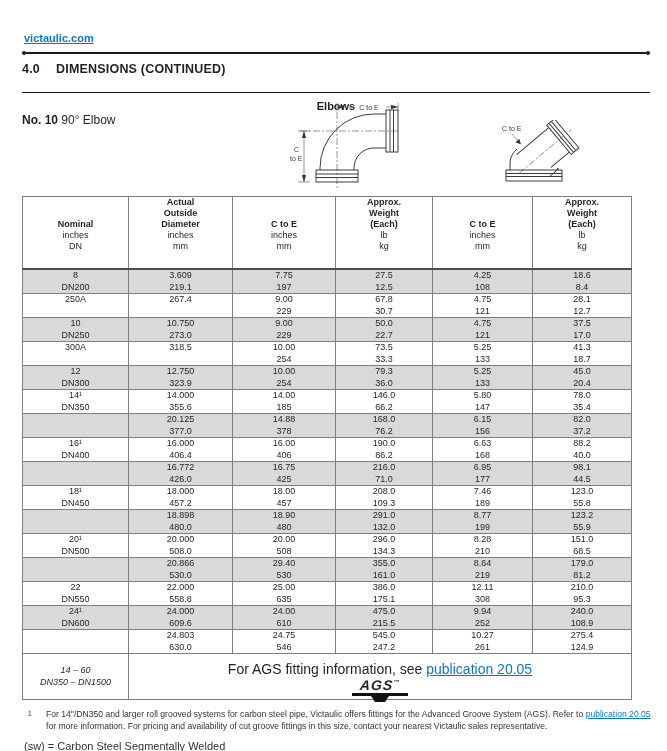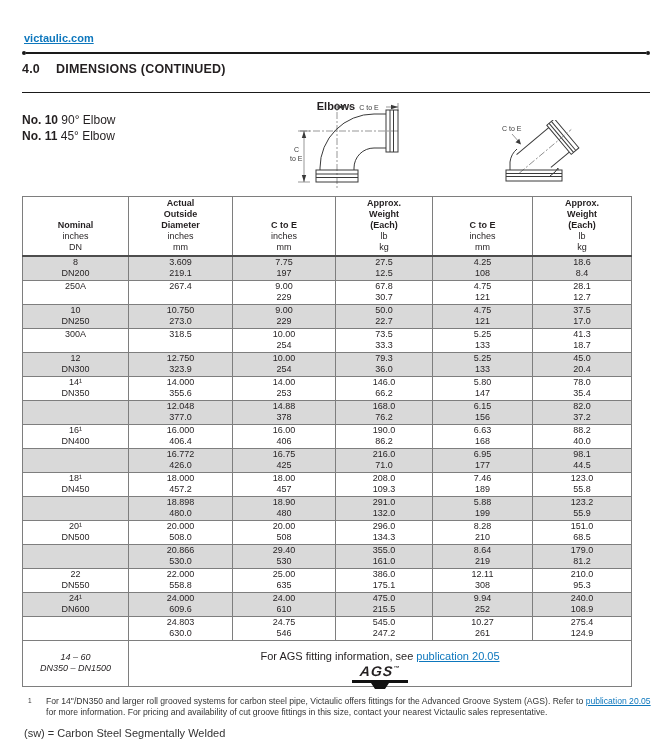--- a/index.html
+++ b/index.html
@@ -33,28 +33,28 @@
   .diag .thin { stroke:#6a6a6a; stroke-width:0.7; fill:none; }
   .diag .cl { stroke:#6a6a6a; stroke-width:0.7; fill:none; stroke-dasharray:7 2 2 2; }
   .diag .arr { fill:#3a3a3a; stroke:none; }
 
   
   table.tbl { border-collapse:collapse; table-layout:fixed; width:609px; margin-top:4px;
     border:1.5px solid #4d4d4d; }
   .tbl th, .tbl td { border:1px solid #7e7e7e; padding:0; font-size:9px; text-align:center; vertical-align:middle; }
   .tbl .band1 th { height:29px; font-weight:700; }
   .tbl .band1 div { line-height:11px; }
-  .tbl .band2 th { height:59px; vertical-align:bottom; padding-bottom:2px; border-bottom:2px solid #4d4d4d; font-weight:400; }
+  .tbl .band2 th { height:59px; vertical-align:bottom; padding-bottom:16px; border-bottom:2px solid #4d4d4d; font-weight:400; }
   .tbl .band2 div { line-height:11px; }
   .tbl .hb { font-weight:700; }
   .tbl tbody td div { height:11.5px; line-height:11.5px; }
   .tbl tbody tr.shaded td { background:#d9d9d9; }
   .ags-td { height:46px; }
   .ags-size div { line-height:12px;font-style:italic; }
-  .ags-cell .ags-line { font-size:11px; line-height:12px; margin-top:2px; }
+  .ags-cell .ags-line { font-size:14px; line-height:12px; margin-top:2px; }
   .ags-cell a { color:#0d77bd; text-decoration:underline; cursor:pointer; }
   .ags-logo { display:inline-block; margin-top:1px; text-align:center; }
   .ags-word { display:inline-block; font-weight:900; font-style:italic; font-size:14px; letter-spacing:1px; transform:skewX(-6deg); line-height:13px; }
   .ags-word .tm { font-size:6px; font-style:normal; vertical-align:super; letter-spacing:0; }
   .ags-mark { display:block; margin:0 auto; }
 
   
   .footnote { position:relative; width:632px; margin-top:9px; font-size:8.6px; line-height:11.5px; color:#333; padding-left:24px; }
   .footnote .fn-marker { position:absolute; left:6px; top:-1px; font-size:6.5px; }
   .footnote a { color:#0d77bd; text-decoration:underline; cursor:pointer; }
@@ -74,21 +74,20 @@
     <span class="dot"></span>
   </div>
 
   <div class="section-heading">
     <span class="sec-num">4.0</span><span>DIMENSIONS (CONTINUED)</span>
   </div>
 
   <div class="intro">
     <div class="elbows-title">Elbows</div>
     <div class="product-line"><b>No. 10</b> <span>90° Elbow</span></div>
-    <div class="product-line"><b>No. 11</b> <span>45° Elbow</span></div>
 
     <svg class="diag" style="left:268px; top:2px;" width="140" height="88" viewBox="0 0 140 88">
 
       <line class="thin" x1="47" y1="1" x2="47" y2="9"></line>
       <line class="thin" x1="108" y1="1" x2="108" y2="9"></line>
       <line class="thin" x1="47" y1="5" x2="62" y2="5"></line>
       <line class="thin" x1="96" y1="5" x2="108" y2="5"></line>
       <polygon class="arr" points="47,5 54,2.8 54,7.2"></polygon>
       <polygon class="arr" points="108,5 101,2.8 101,7.2"></polygon>
       <text x="79" y="7.6" text-anchor="middle">C to E</text>
@@ -324,42 +323,42 @@
           <td>
             <div>14¹</div>
             <div>DN350</div>
           </td>
           <td>
             <div>14.000</div>
             <div>355.6</div>
           </td>
           <td>
             <div>14.00</div>
-            <div>253</div>
+            <div>185</div>
           </td>
           <td>
             <div>146.0</div>
             <div>66.2</div>
           </td>
           <td>
             <div>5.80</div>
             <div>147</div>
           </td>
           <td>
             <div>78.0</div>
             <div>35.4</div>
           </td>
         </tr>
         <tr class="shaded">
           <td>
             <div>&nbsp;</div>
             <div>&nbsp;</div>
           </td>
           <td>
-            <div>12.048</div>
+            <div>20.125</div>
             <div>377.0</div>
           </td>
           <td>
             <div>14.88</div>
             <div>378</div>
           </td>
           <td>
             <div>168.0</div>
             <div>76.2</div>
           </td>
@@ -461,21 +460,21 @@
           </td>
           <td>
             <div>18.90</div>
             <div>480</div>
           </td>
           <td>
             <div>291.0</div>
             <div>132.0</div>
           </td>
           <td>
-            <div>5.88</div>
+            <div>8.77</div>
             <div>199</div>
           </td>
           <td>
             <div>123.2</div>
             <div>55.9</div>
           </td>
         </tr>
         <tr>
           <td>
             <div>20¹</div>

